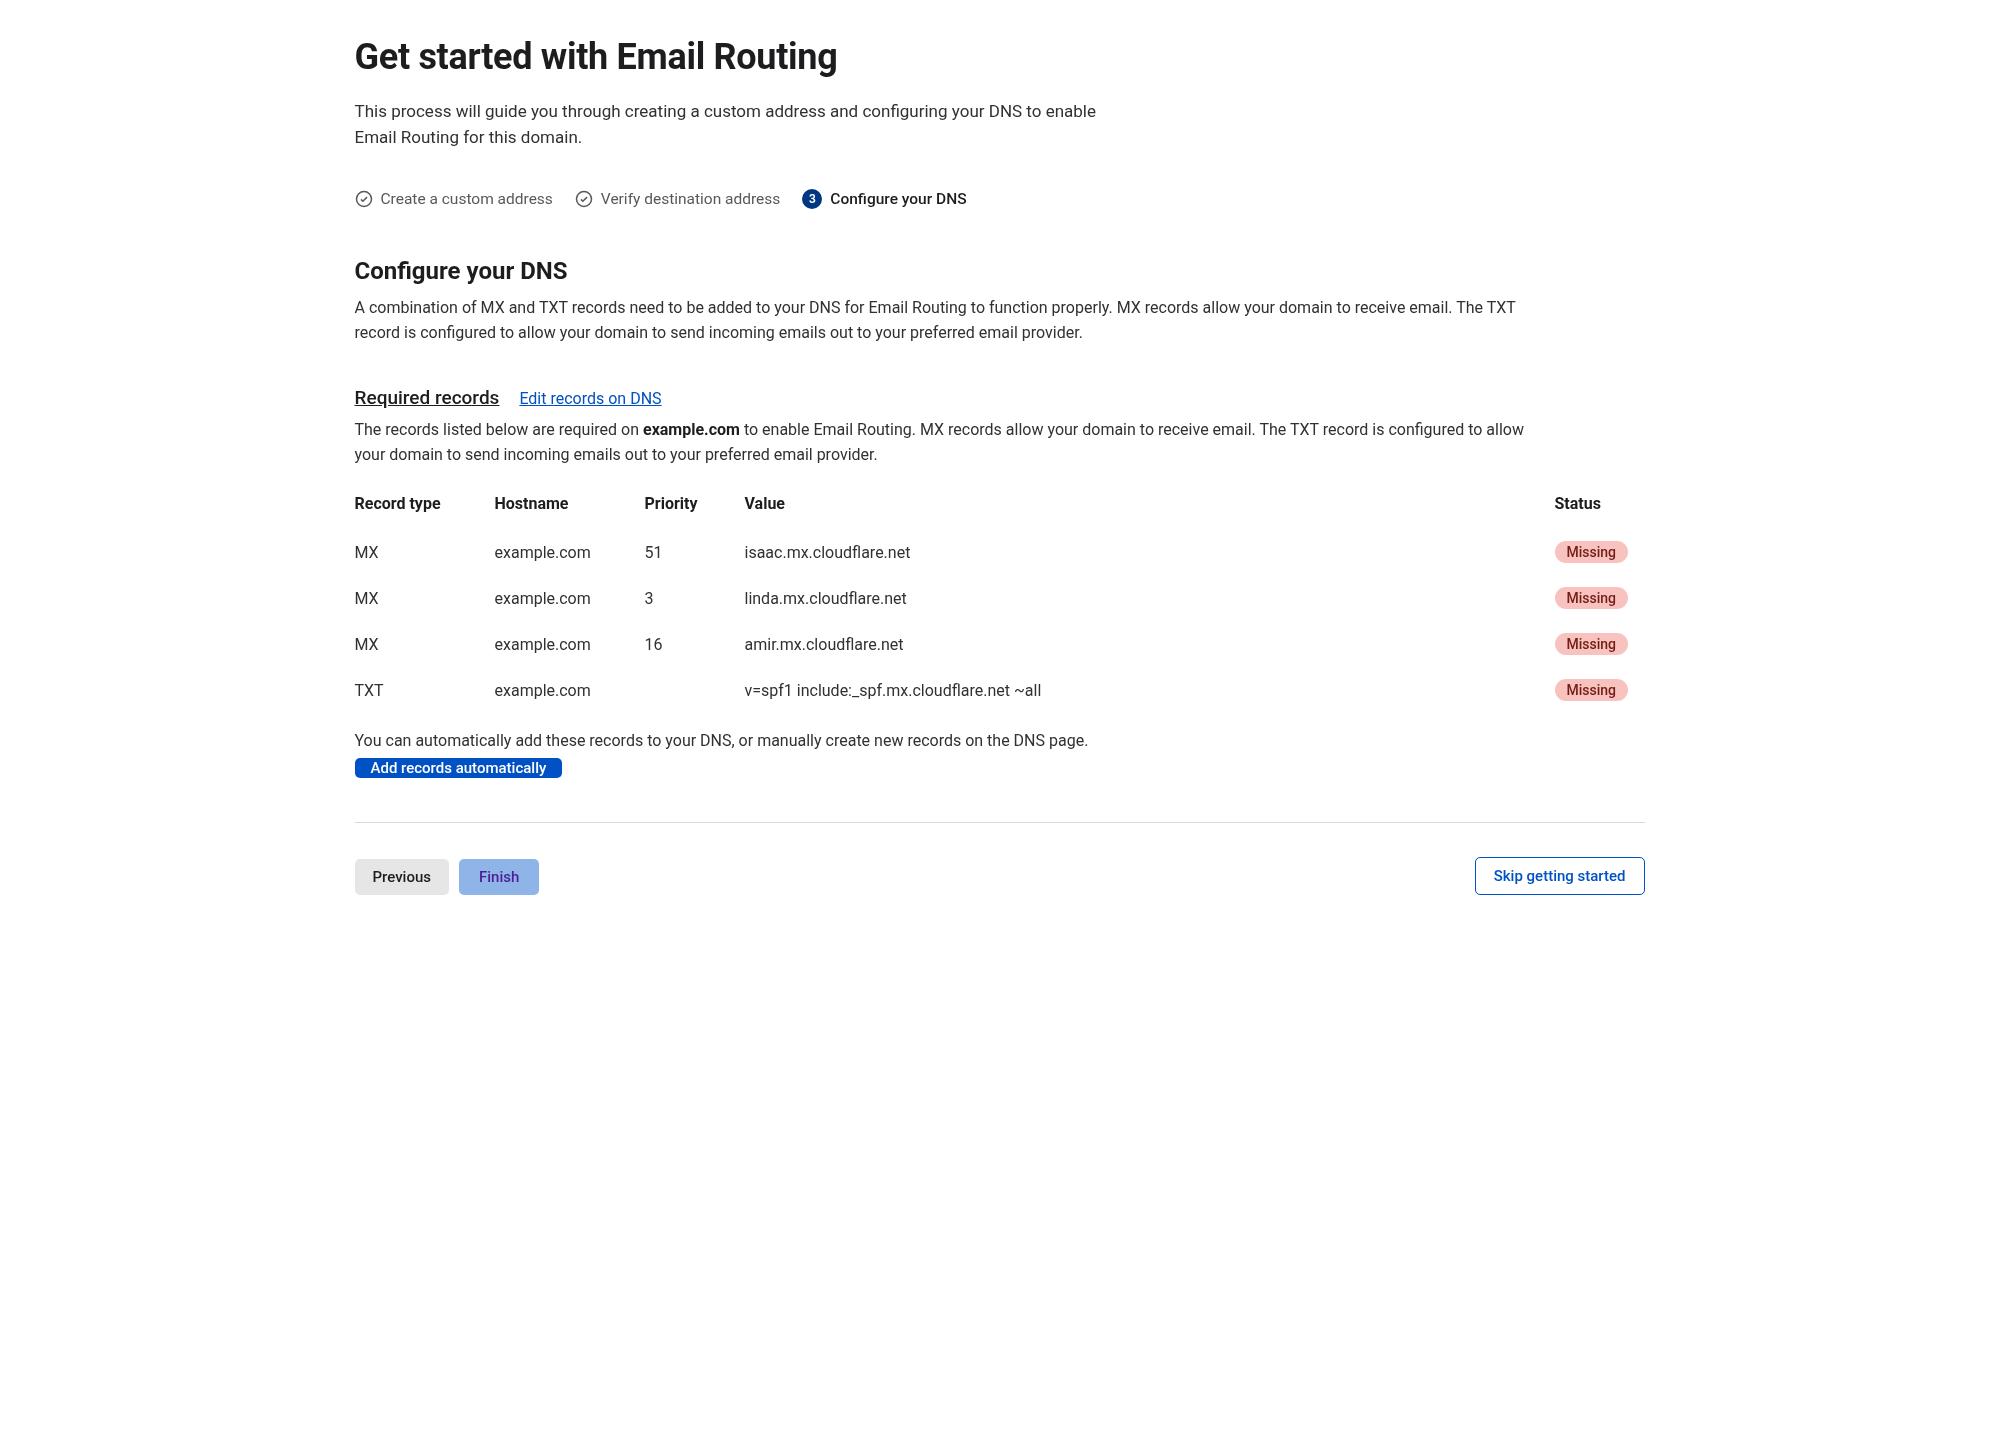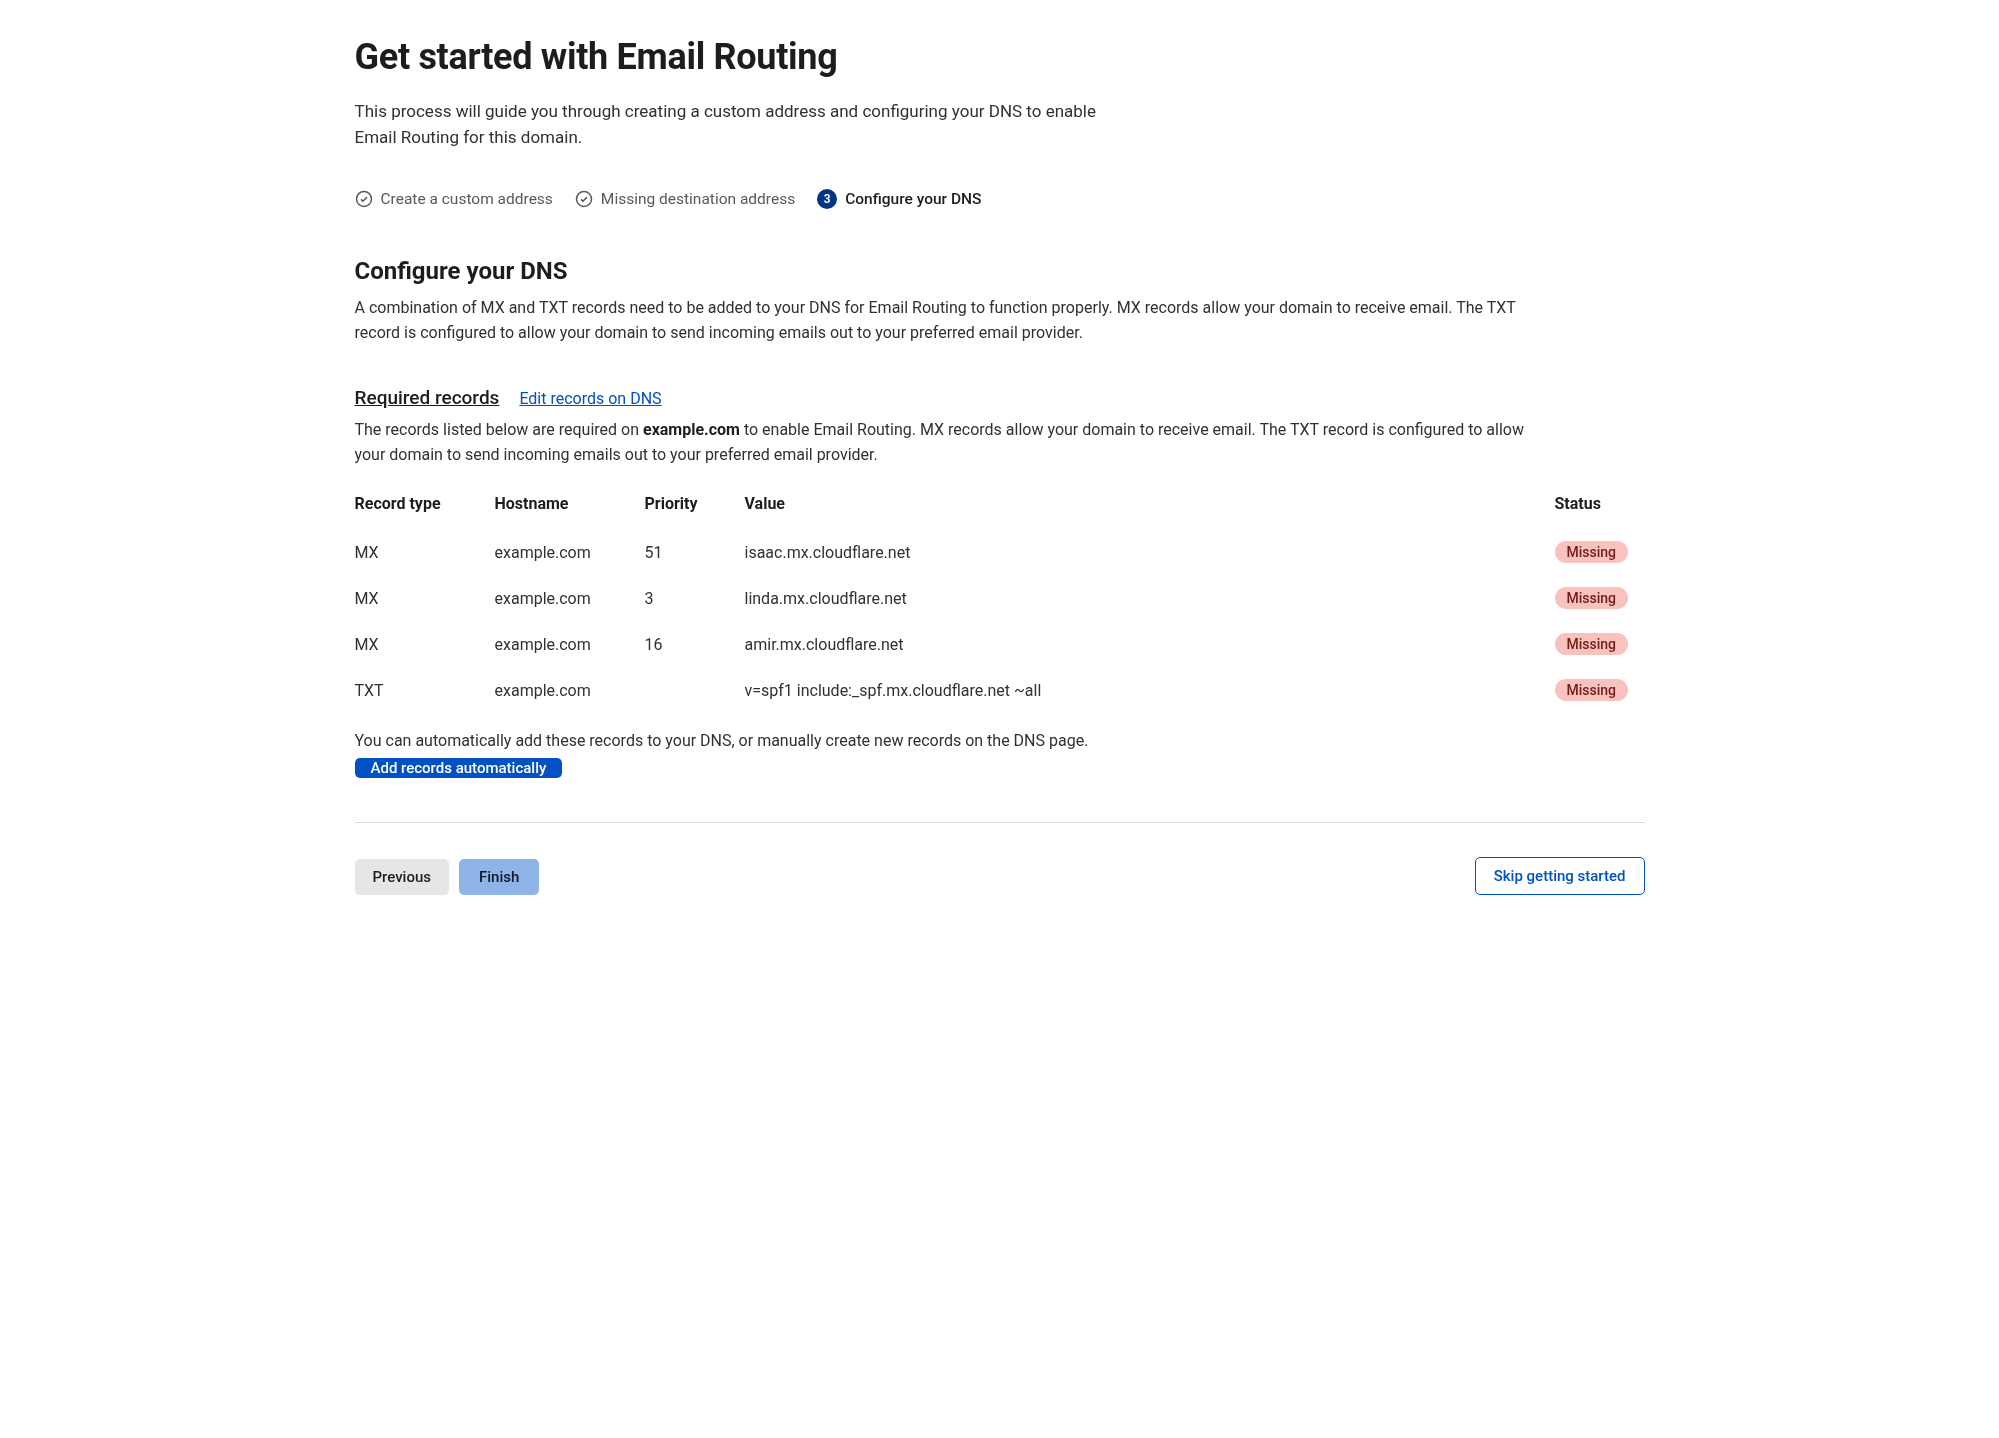--- a/index.html
+++ b/index.html
@@ -173,21 +173,21 @@
     color: #fff;
     padding: 1px 16px;
   }
   .btn-secondary {
     background: var(--btn-grey);
     color: var(--text-primary);
     padding: 9px 18px;
   }
   .btn-primary-disabled {
     background: var(--btn-disabled-blue);
-    color: #0f172a;
+    color: #4c1d95;
     padding: 3px 20px;
     cursor: default;
   }
   .btn-outline {
     background: #fff;
     color: var(--link-blue);
     border: 1px solid var(--link-blue);
     padding: 9px 18px;
   }
   
@@ -223,21 +223,21 @@
       </span>
       <span class="label">Create a custom address</span>
     </div>
     <div class="step done">
       <span class="icon-wrap">
         <svg width="18" height="18" viewBox="0 0 24 24" fill="none" stroke="currentColor" stroke-width="2">
           <circle cx="12" cy="12" r="10"></circle>
           <path d="M8 12.5l2.5 2.5L16 9.5"></path>
         </svg>
       </span>
-      <span class="label">Missing destination address</span>
+      <span class="label">Verify destination address</span>
     </div>
     <div class="step current">
       <span class="circle">3</span>
       <span class="label">Configure your DNS</span>
     </div>
   </div>
 
   
   <h2 class="section-title">Configure your DNS</h2>
   <p class="section-desc">A combination of MX and TXT records need to be added to your DNS for Email Routing to function properly. MX records allow your domain to receive email. The TXT record is configured to allow your domain to send incoming emails out to your preferred email provider.</p>

